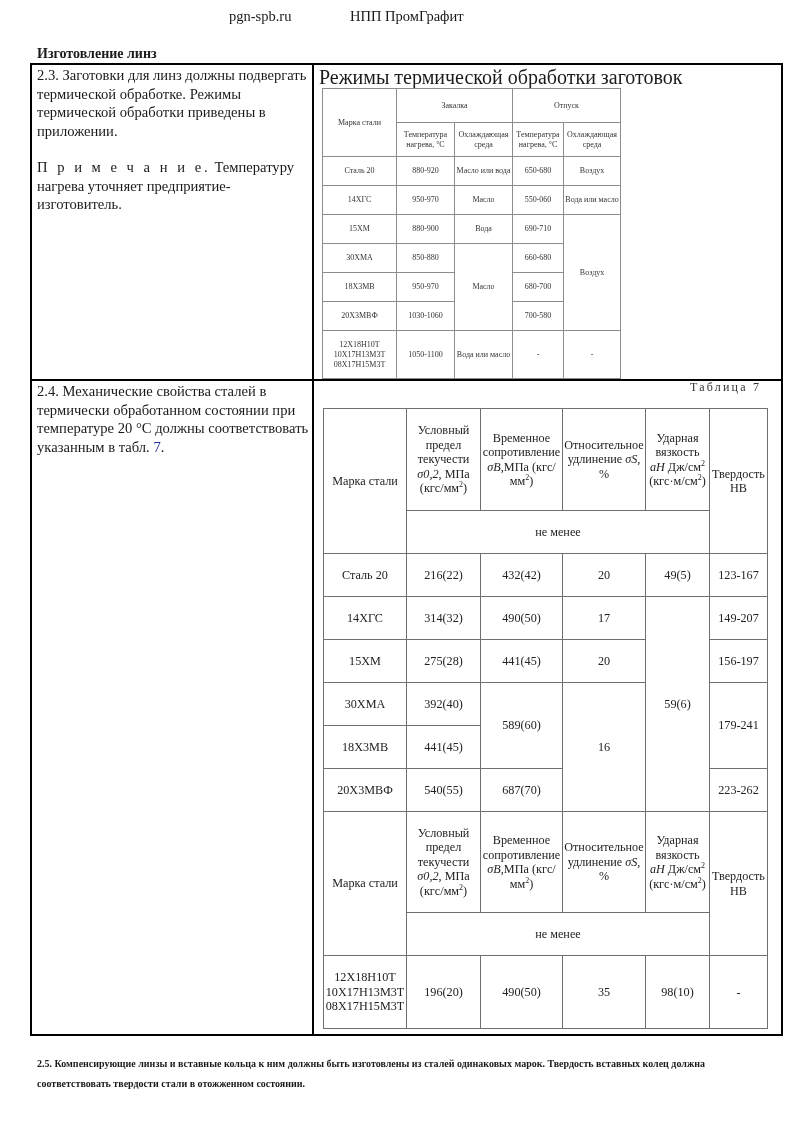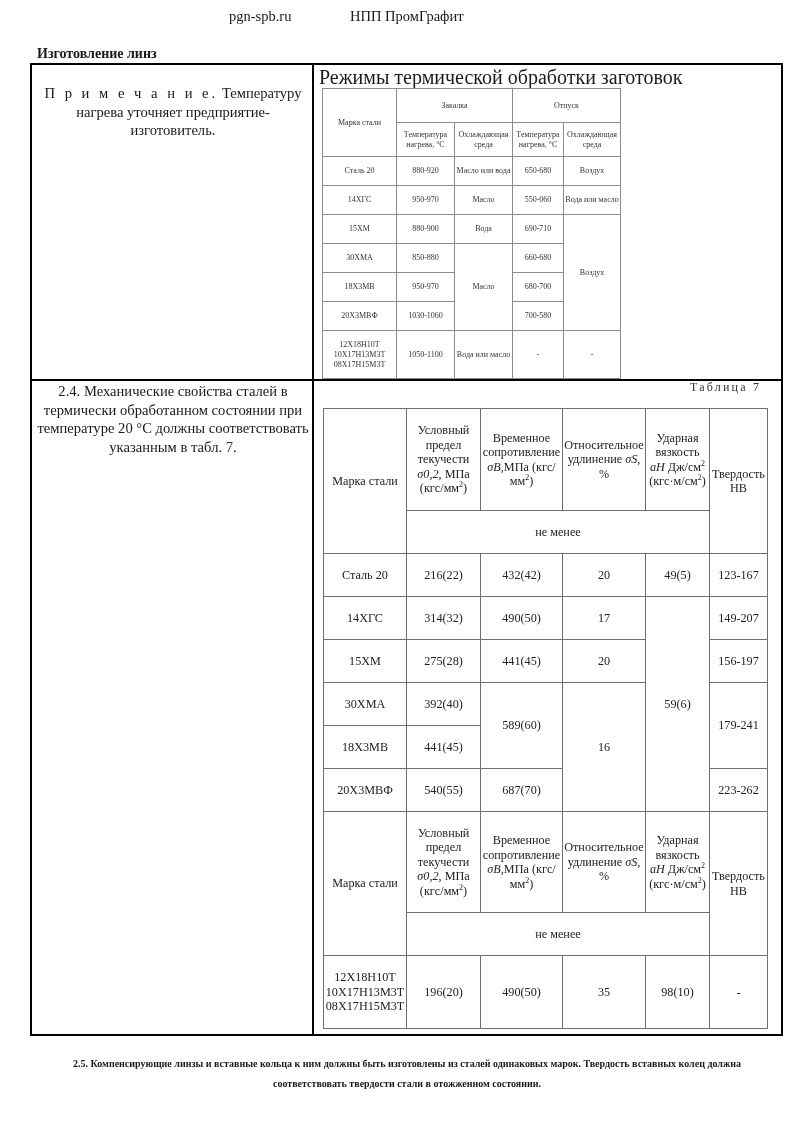--- a/index.html
+++ b/index.html
@@ -1,18 +1,18 @@
 <!DOCTYPE html>
 <html><head>
 <meta charset="utf-8">
 <style>
   html, body { margin: 0; padding: 0; background: #ffffff; }
   body { width: 793px; height: 1122px; position: relative; overflow: hidden;
          font-family: "Liberation Serif", "DejaVu Serif", serif; color: #1a1a1a; }
-  .abs { position: absolute; text-align: center; }
+  .abs { position: absolute; }
   .header-line { top: 4px; left: 0; width: 793px; height: 20px; font-size: 14.5px; }
   .site { position: absolute; left: 229px; top: 4px; }
   .org { position: absolute; left: 350px; top: 4px; }
   .section-title { left: 37px; top: 46px; font-size: 14px; font-weight: bold; }
   .outer { left: 30px; top: 63px; width: 749px; height: 969px; border: 2px solid #000; box-sizing: content-box; }
   .vdiv { left: 312px; top: 63px; width: 2px; height: 971px; background: #000; }
   .hdiv { left: 30px; top: 379px; width: 751px; height: 2px; background: #000; }
   .para { font-size: 14.6px; line-height: 18.5px; }
   .p23 { left: 37px; top: 66px; width: 272px; }
   .p24 { left: 37px; top: 382px; width: 272px; }
@@ -38,20 +38,21 @@
   <span class="org">НПП ПромГрафит</span>
 </div>
 
 <div class="abs section-title">Изготовление линз</div>
 
 <div class="abs outer"></div>
 <div class="abs vdiv"></div>
 <div class="abs hdiv"></div>
 
 <div class="abs para p23">
+  <div>2.3. Заготовки для линз должны подвергать термической обработке. Режимы термической обработки приведены в приложении.</div>
   <div style="height:18px"></div>
   <div><span class="spaced">П р и м е ч а н и е.</span><span> Температуру нагрева уточняет предприятие-изготовитель.</span></div>
 </div>
 
 <div class="abs t1title">Режимы термической обработки заготовок</div>
 
 <table class="grid t1">
   <colgroup>
     <col style="width:74px">
       <col style="width:58px">

